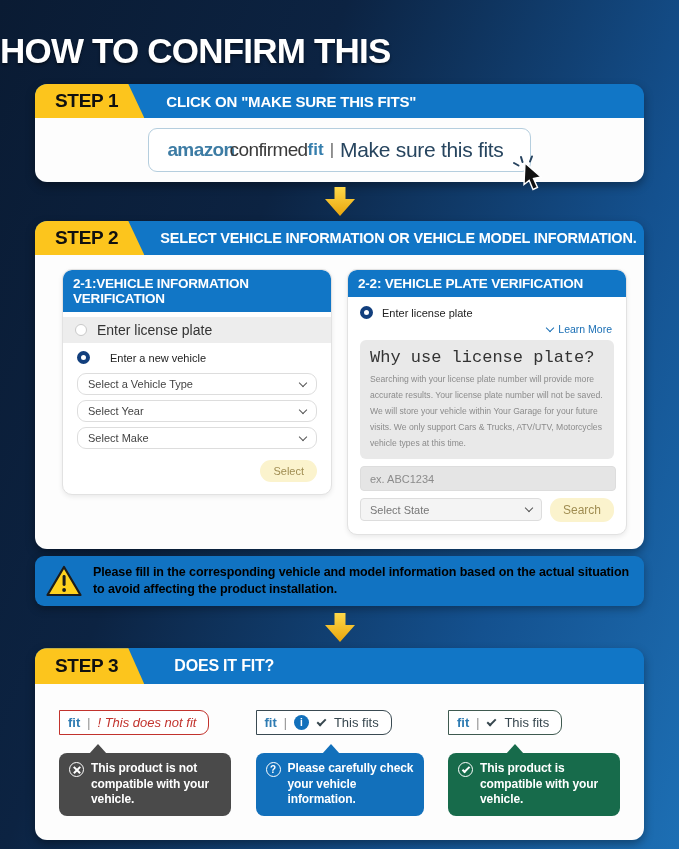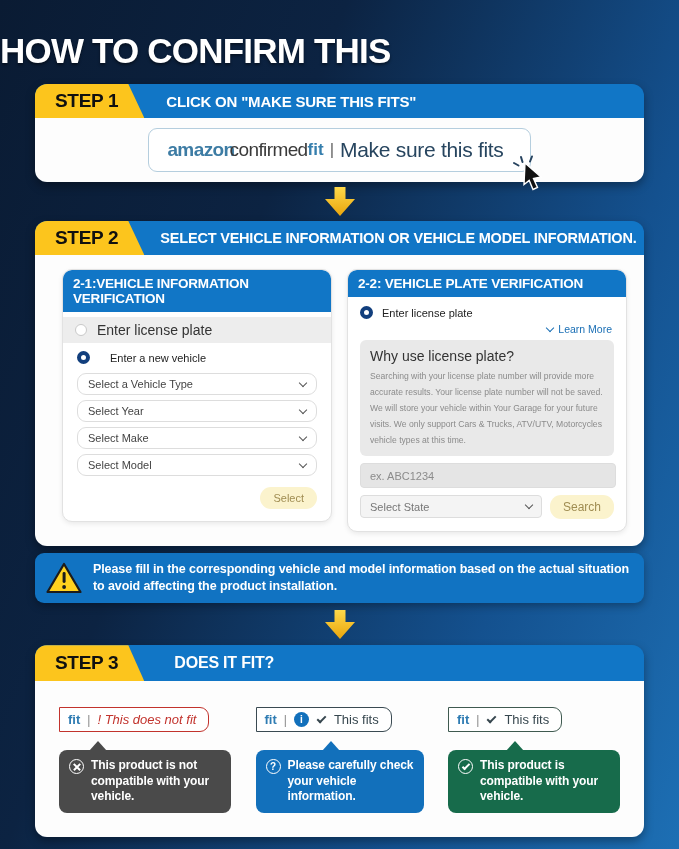--- a/index.html
+++ b/index.html
@@ -61,36 +61,36 @@
     transform:rotate(45deg); margin-top:-3px; flex:none; }
   .confirm-row { display:flex; justify-content:flex-end; padding:6px 14px 12px 14px; }
   .btn-soft { background:#fbf3cd; color:#a08d52; border:none; border-radius:11px;
     font-size:11px; padding:5px 13px; font-family:inherit; cursor:pointer; }
 
   .p2-radio { padding:9px 12px 2px 12px; font-size:11px; color:#222; }
   .learn-row { display:flex; justify-content:flex-end; align-items:center; gap:5px;
     padding:2px 14px 5px 14px; color:#1a6fb5; font-size:10.5px; cursor:pointer; }
   .learn-row .chev { border-color:#1a6fb5; }
   .info-box { background:#e9e9e9; border-radius:6px; margin:0 12px; padding:8px 10px; }
-  .info-title { font-size:14px; color:#333; margin-bottom:5px; }
+  .info-title { font-size:17px; color:#333; margin-bottom:5px;font-family:Liberation Mono, monospace; }
   .info-text { font-size:8.6px; color:#8b8b8b; line-height:1.85; }
   .plate-input { display:block; width:256px; margin:7px 12px 0 12px; border:1px solid #ddd;
     border-radius:4px; height:25px; padding:0 9px; font-size:11px; color:#555;
     font-family:inherit; background:#e5e5e5; }
   .plate-input::placeholder { color:#8b8b8b; opacity:1; }
   .state-row { display:flex; gap:8px; margin:7px 12px 12px 12px;justify-content:center; }
   .state-dd { flex:1; display:flex; align-items:center; justify-content:space-between;
     border:1px solid #ddd; border-radius:4px; background:#f4f4f4; height:23px;
     padding:0 9px; font-size:11px; color:#777; cursor:pointer; }
 
   
   .warning { margin:7px 35px 0 35px; background:#1173c2; border-radius:9px;
     display:flex; align-items:center; gap:16px; padding:8px 14px 8px 58px;
     box-shadow:0 3px 8px rgba(0,0,0,.3); }
-  .warning-text { color:#ffffff; font-weight:bold; font-size:12.5px; line-height:1.35;
+  .warning-text { color:#000000; font-weight:bold; font-size:12.5px; line-height:1.35;
     letter-spacing:-0.1px; }
 
   
   .step3-body { display:flex; justify-content:space-between; padding:26px 24px 24px 24px; }
   .fit-col { display:flex; flex-direction:column; }
   .fit-badge { display:inline-flex; align-items:center; gap:7px; border-radius:0 9px 9px 0;
     border:1.6px solid #3a4a52; padding:4px 12px 4px 8px; background:#fff; align-self:flex-start; }
   .fit-badge.red { border-color:#c2332d; }
   .fit-badge.green { border-color:#3f5a50; }
   .fb-brand { color:#2f7cb3; font-weight:bold; font-size:13px; }
@@ -189,24 +189,20 @@
           <span class="chev"></span>
         </div>
         <div class="dd">
           <span>Select Year</span>
           <span class="chev"></span>
         </div>
         <div class="dd">
           <span>Select Make</span>
           <span class="chev"></span>
         </div>
-        <div class="dd">
-          <span>Select Model</span>
-          <span class="chev"></span>
-        </div>
         <div class="confirm-row">
           <button class="btn-soft">Select</button>
         </div>
       </div>
 
       <div class="panel panel-2">
         <div class="panel-header">2-2: VEHICLE PLATE VERIFICATION</div>
         <div class="row p2-radio" style="padding-left:12px; gap:9px;">
           <span class="radio on"></span>
           <span>Enter license plate</span>

